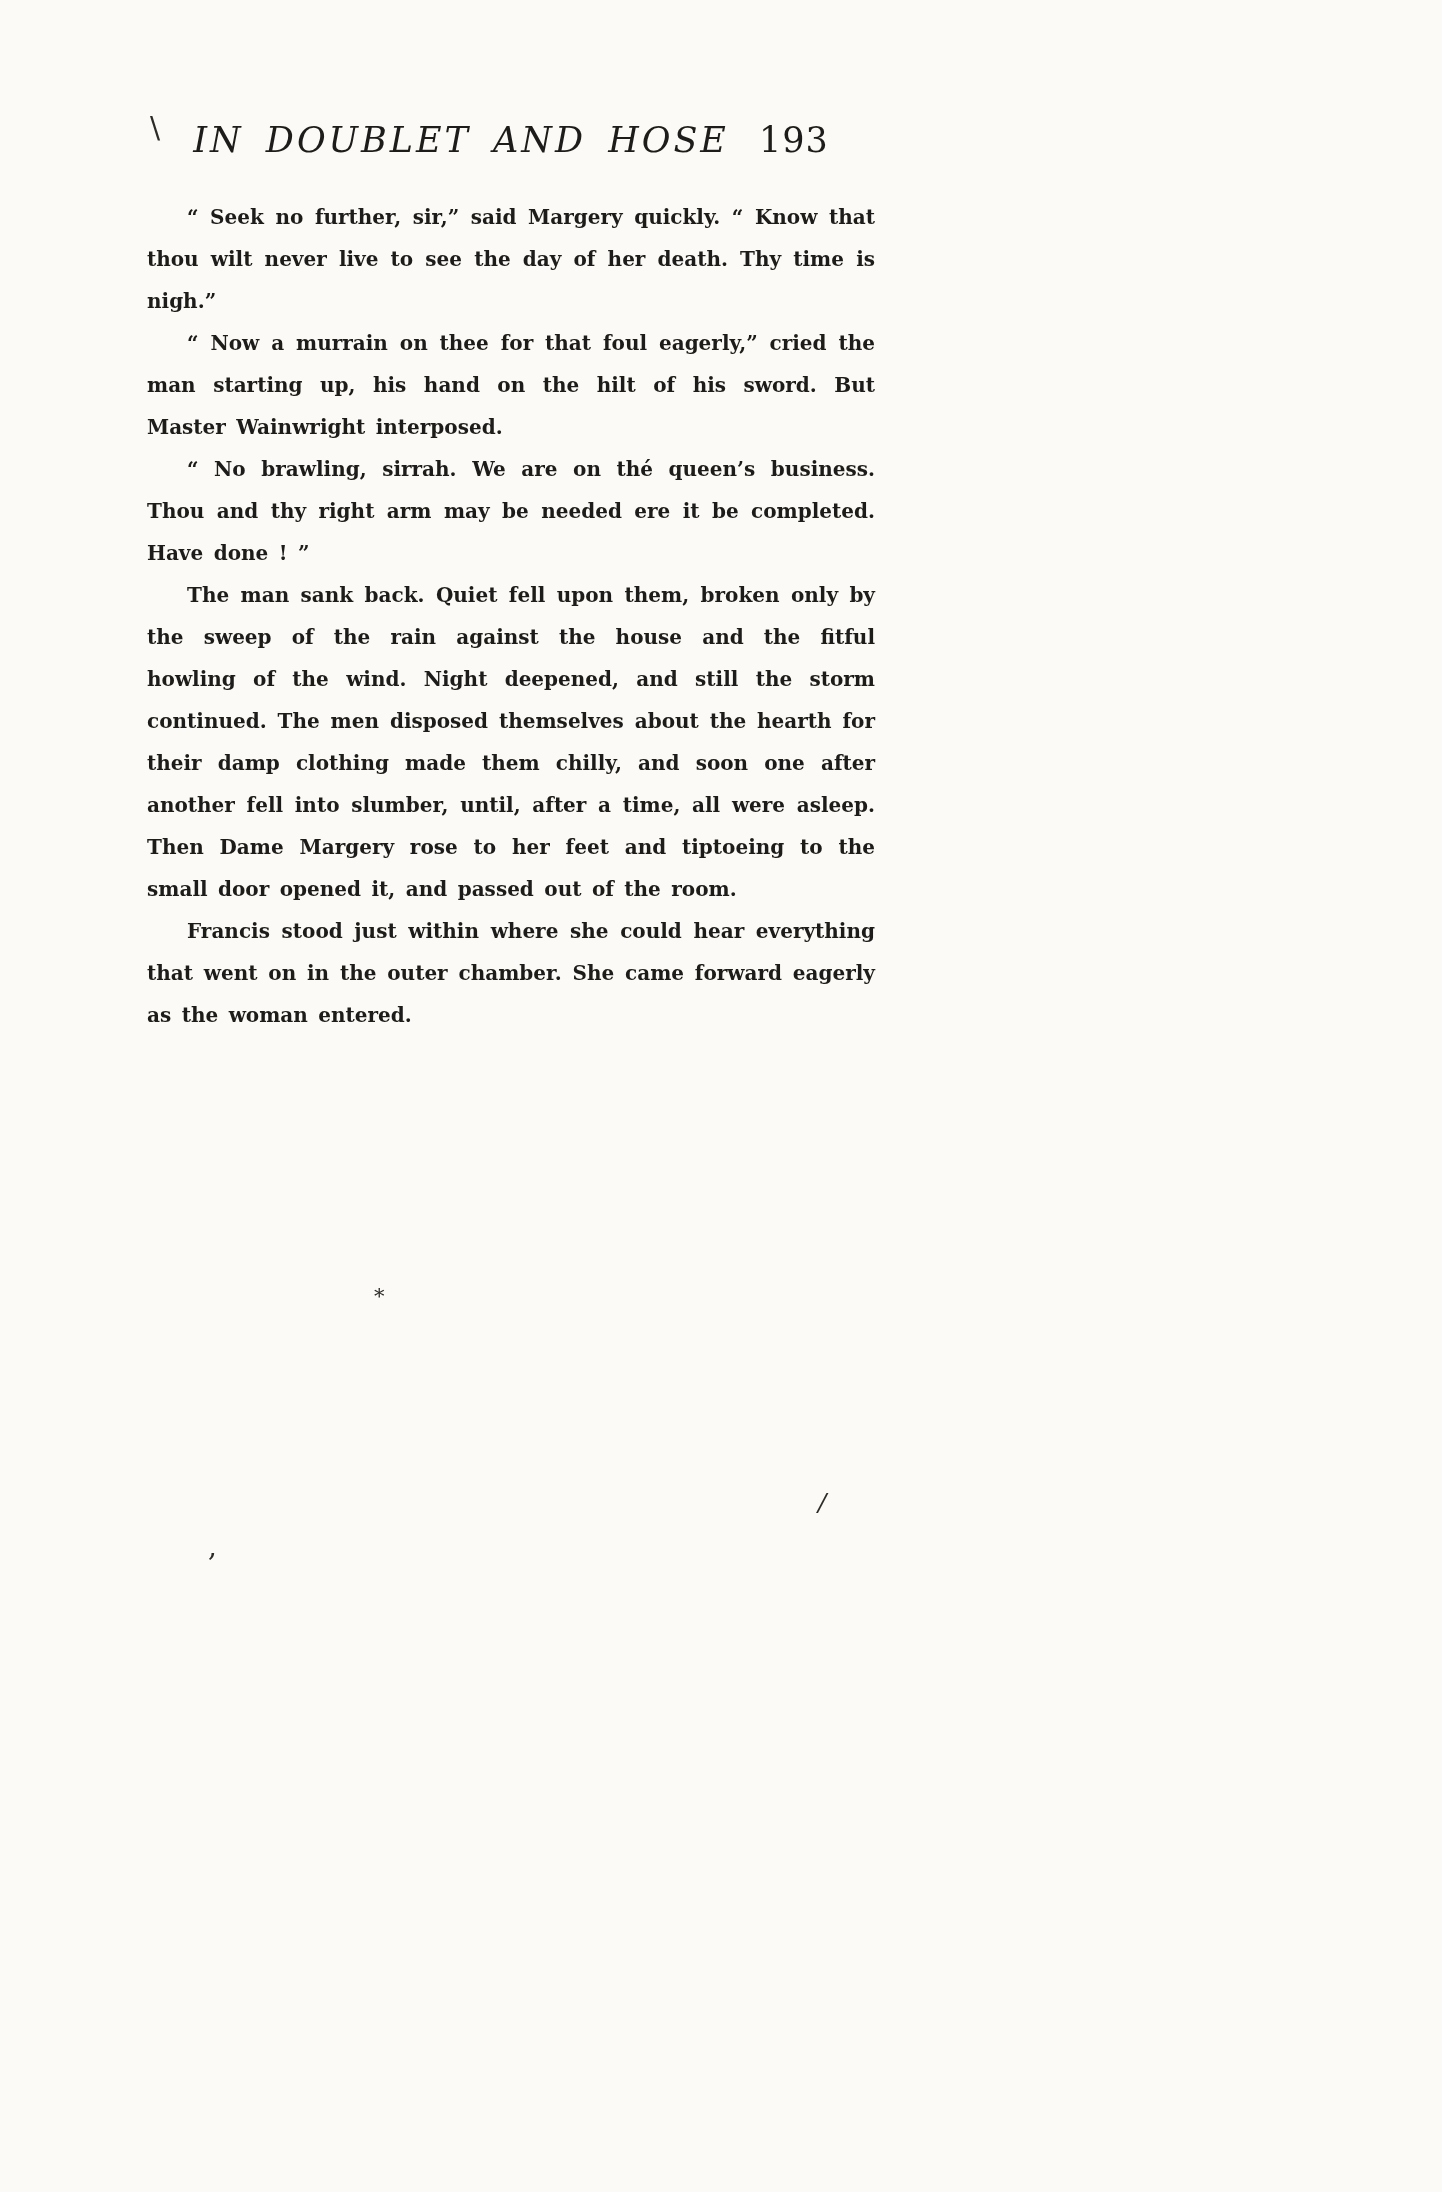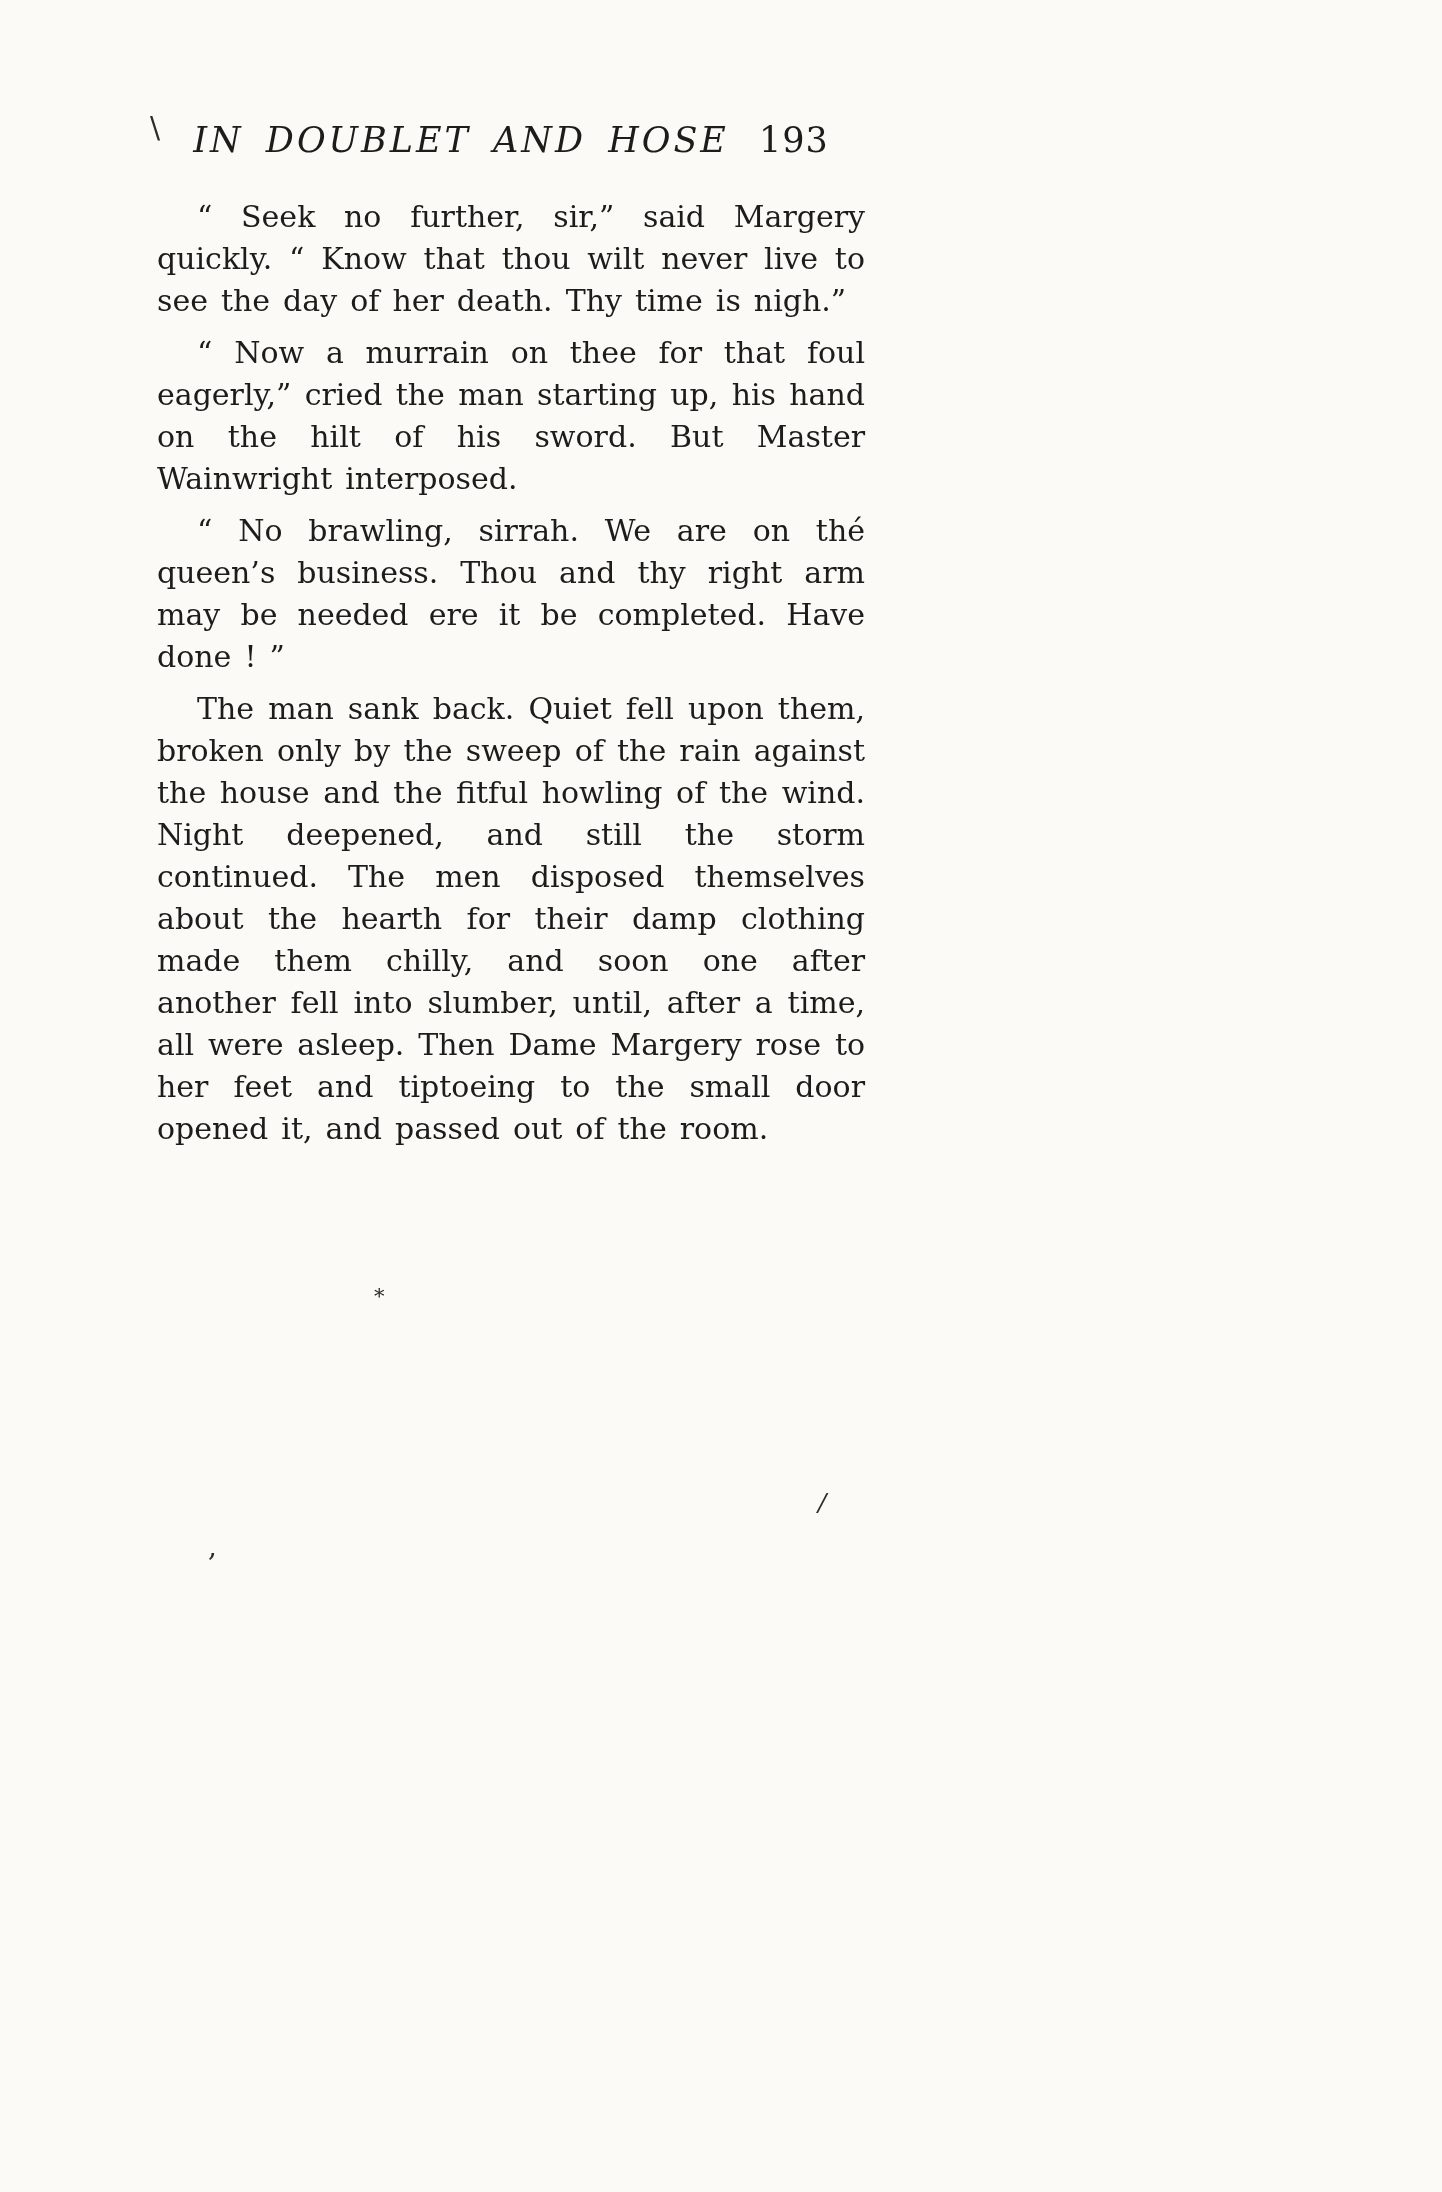--- a/index.html
+++ b/index.html
@@ -31,26 +31,27 @@
     letter-spacing: 3px;
     word-spacing: 8px;
     white-space: nowrap;
     margin: 8px 0 36px 0;
   }
   .header .pagenum {
     font-style: normal;
     letter-spacing: 1px;
   }
   .body-text p {
-    margin: 10px;
-    font-size: 30px;
+    margin: 0;
+    font-size: 20px;
     line-height: 42px;
     text-align: justify;
     text-indent: 40px;
     word-spacing: 3.5px;
+    font-weight: bold;
   }
   .mark {
     position: absolute;
     color: #2c2b28;
   }
   .mark-backslash {
     left: 150px;
     top: 110px;
     font-size: 30px;
   }
@@ -79,20 +80,21 @@
   <div class="header">
     <span class="title">IN DOUBLET AND HOSE</span>
     <span class="pagenum">193</span>
   </div>
 
   <div class="body-text">
     <p>“ Seek no further, sir,” said Margery quickly. “ Know that thou wilt never live to see the day of her death. Thy time is nigh.”</p>
     <p>“ Now a murrain on thee for that foul eagerly,” cried the man starting up, his hand on the hilt of his sword. But Master Wainwright interposed.</p>
     <p>“ No brawling, sirrah. We are on thé queen’s business. Thou and thy right arm may be needed ere it be completed. Have done ! ”</p>
     <p>The man sank back. Quiet fell upon them, broken only by the sweep of the rain against the house and the fitful howling of the wind. Night deepened, and still the storm continued. The men disposed themselves about the hearth for their damp clothing made them chilly, and soon one after another fell into slumber, until, after a time, all were asleep. Then Dame Margery rose to her feet and tiptoeing to the small door opened it, and passed out of the room.</p>
+    <p>Francis stood just within where she could hear everything that went on in the outer chamber. She came forward eagerly as the woman entered.</p>
   </div>
 
 </div>
 
 <span class="mark mark-backslash">\</span>
 
 <span class="mark mark-asterisk">*</span>
 
 <span class="mark mark-slash">/</span>
 

